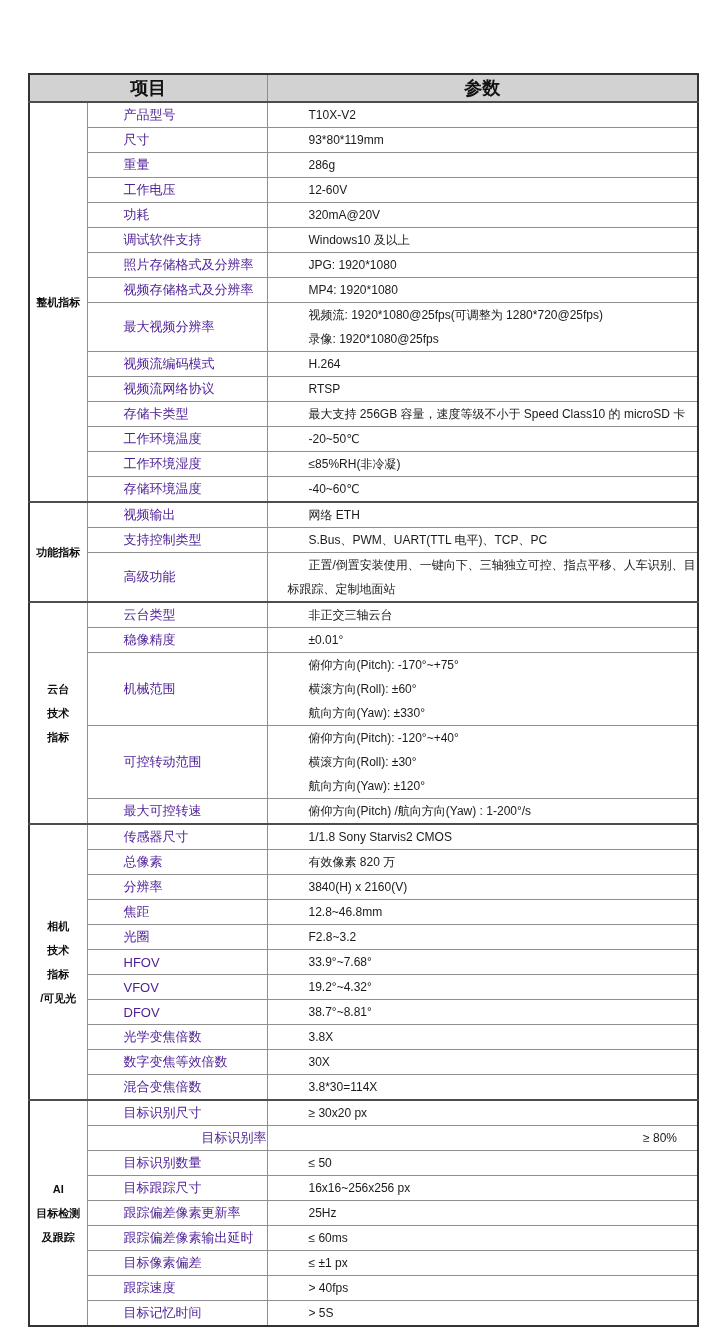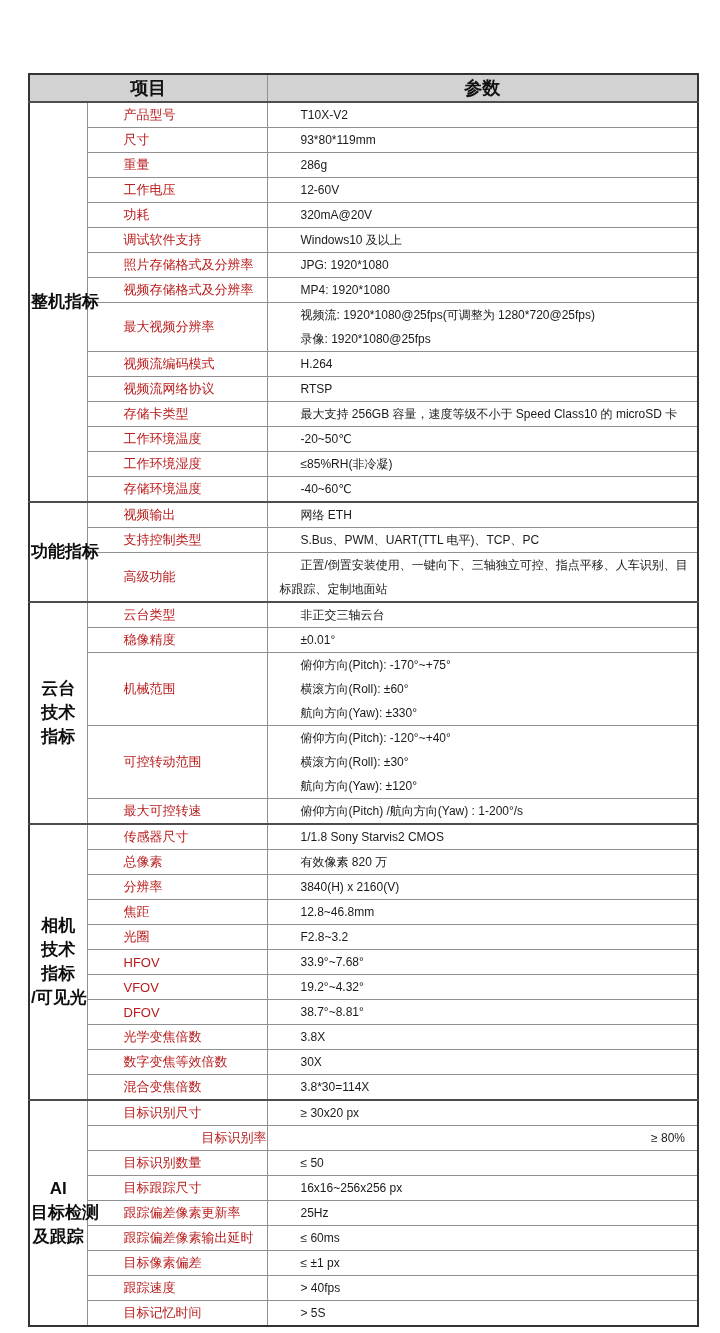--- a/index.html
+++ b/index.html
@@ -56,29 +56,29 @@
     font-size:18px;font-weight:bold;text-align:center;
     color:#111;
   }
   tbody td{
     border:1px solid var(--border-inner);
     vertical-align:middle;
     font-size:12px;
   }
   tr.sec-start td{border-top:2px solid var(--border-section);}
   td.cat{
-    text-align:center;font-weight:bold;font-size:17px;
+    text-align:center;font-weight:bold;font-size:11px;
     padding:0 1px;color:#0e0e0e;
   }
   td.cat div{line-height:24px;white-space:nowrap;}
   td.item{
-    padding-left:36px;font-size:13px;color:#b91c1c;
+    padding-left:36px;font-size:13px;color:#4c1d95;
     white-space:nowrap;overflow:hidden;
   }
-  td.val{padding:0 12px;}
+  td.val{padding:0 20px;}
   td.val .ln{
     line-height:24px;text-indent:21px;white-space:nowrap;
   }
   td.val .ln.cont{text-indent:0;}
 </style>
 </head>
 <body>
 
 <div class="page">
 

